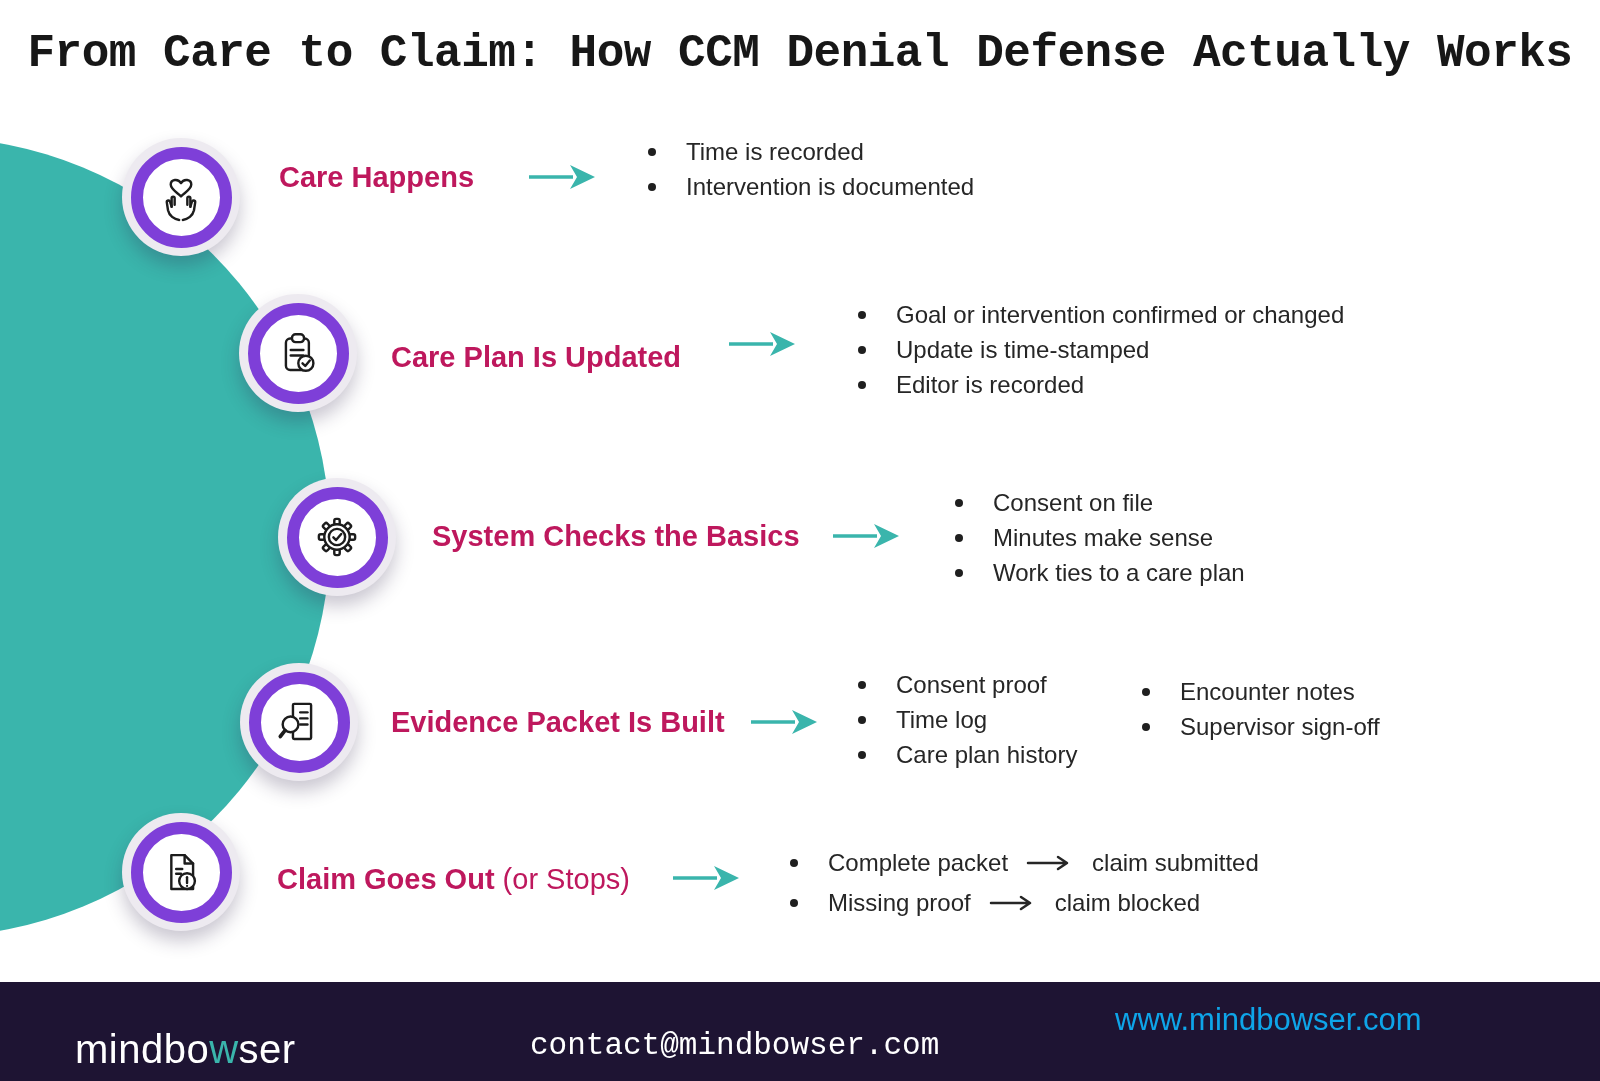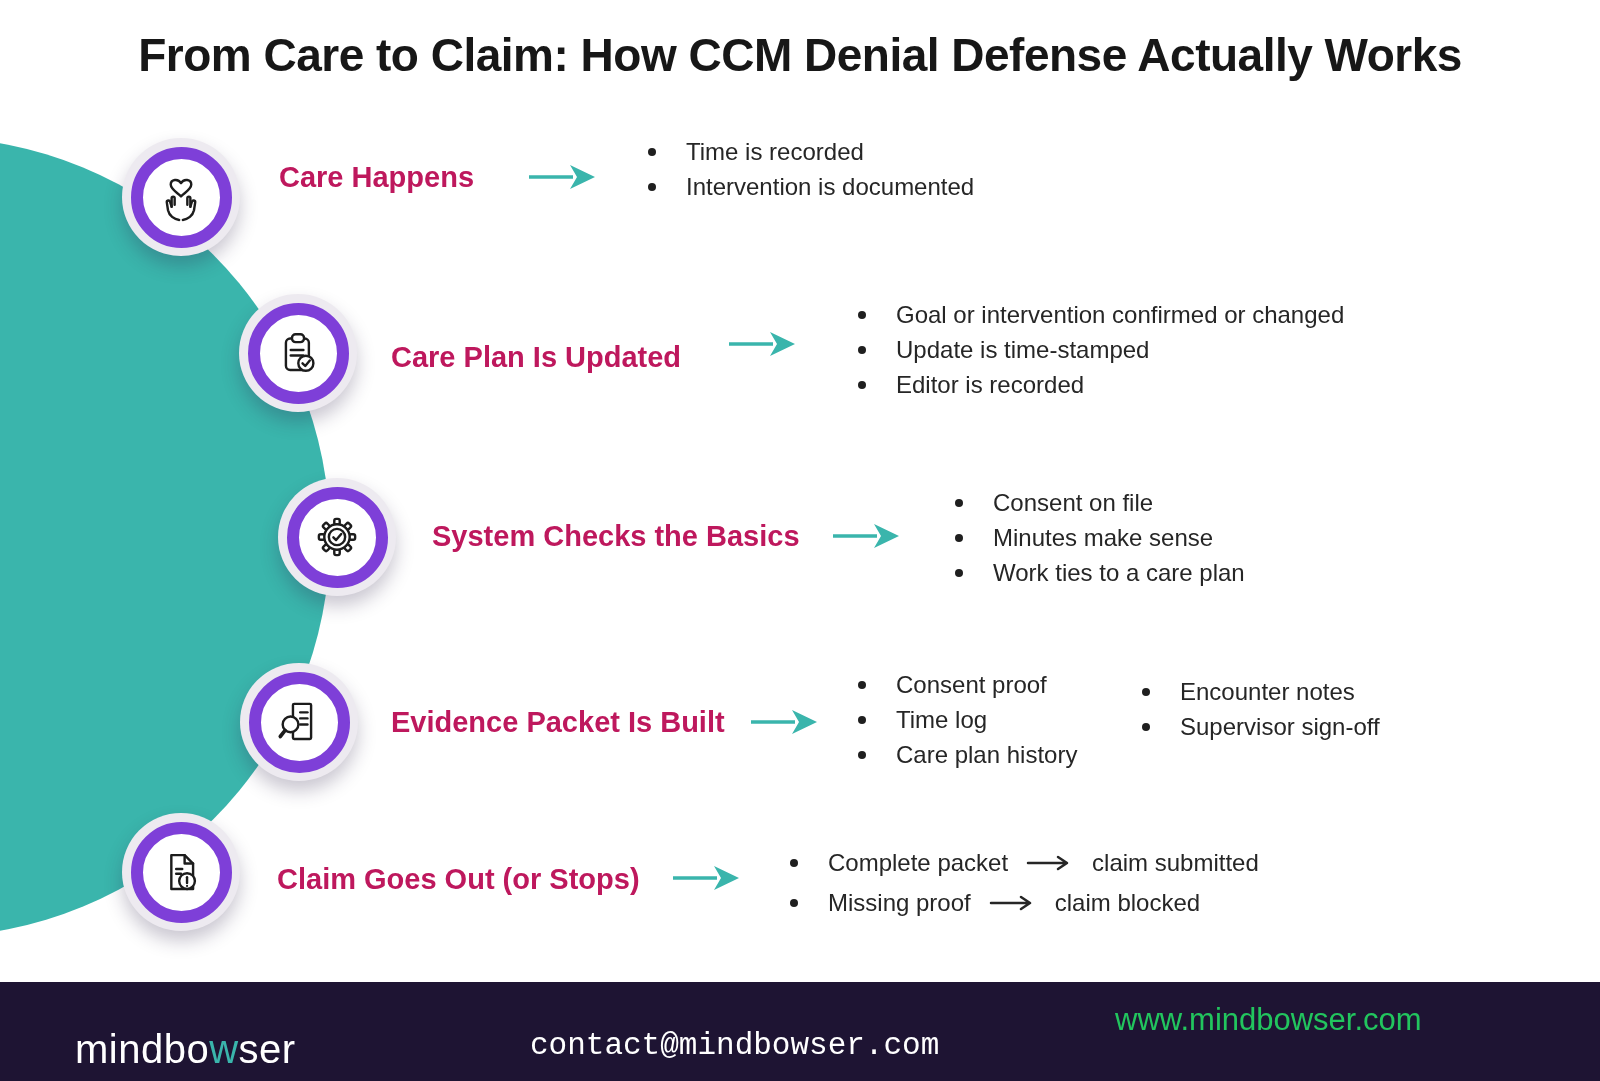--- a/index.html
+++ b/index.html
@@ -6,34 +6,34 @@
   html,body { width:1600px; height:1081px; }
   body { font-family:"Liberation Sans", sans-serif; background:#ffffff; position:relative; overflow:hidden; }
   .canvas { position:absolute; inset:0; width:1600px; height:1081px; background:#ffffff; overflow:hidden; }
 
   
   .teal-blob { position:absolute; left:-470px; top:137px; width:800px; height:800px;
                border-radius:50%; background:#3ab5ac; }
 
   
   .headline { position:absolute; top:28px; left:0; width:1600px; text-align:center;
-              font-size:46px; font-weight:700; color:#171717; letter-spacing:-0.5px; }
+              font-size:46px; font-weight:700; color:#171717; letter-spacing:-0.5px;font-family:Liberation Mono, monospace; }
 
   
   .badge { position:absolute; width:118px; height:118px; border-radius:50%;
            background:#edeaf0; box-shadow:0 10px 18px rgba(45,30,70,.25);
            display:flex; align-items:center; justify-content:center; }
   .badge-ring { width:101px; height:101px; border-radius:50%; border:12px solid #7e3fd8;
                 background:#ffffff; display:flex; align-items:center; justify-content:center; }
   .badge svg { display:block; }
 
   
   .step-title { position:absolute; font-size:29px; font-weight:700; color:#be185d;
                 line-height:36px; white-space:nowrap; }
-  .step-title .suffix { font-weight:700; }
+  .step-title .suffix { font-weight:400; }
 
   
   .flow-arrow { position:absolute; }
 
   
   .bullets { position:absolute; }
   .bullet-item { display:flex; align-items:flex-start; height:35px; font-size:24px;
                  line-height:34px; color:#262626; white-space:nowrap; }
   .bullet-dot { width:8px; height:8px; border-radius:50%; background:#1f1f1f;
                 margin-top:13px; margin-right:30px; flex:0 0 auto; }
@@ -43,21 +43,21 @@
   .flow-row svg { margin:0 18px; }
 
   
   .footer { position:absolute; left:0; top:982px; width:1600px; height:99px; background:#1e1433; }
   .footer-logo { position:absolute; left:75px; top:0; height:99px; display:flex; align-items:center;
                  font-size:40px; color:#ffffff; letter-spacing:0.5px;margin-top:18px; }
   .footer-logo .accent { color:#3ab5ac; }
   .footer-email { position:absolute; left:530px; top:0; height:127px; display:flex; align-items:center;
                   font-size:31px; color:#ffffff;font-family:Liberation Mono, monospace; }
   .footer-site { position:absolute; left:1115px; top:0; height:76px; display:flex; align-items:center;
-                 font-size:31px; color:#22c55e; }
+                 font-size:31px; color:#0ea5e9; }
 </style>
 </head>
 <body>
 
 <div class="canvas">
 
   <div class="teal-blob"></div>
 
   <h1 class="headline">From Care to Claim: How CCM Denial Defense Actually Works</h1>
 

